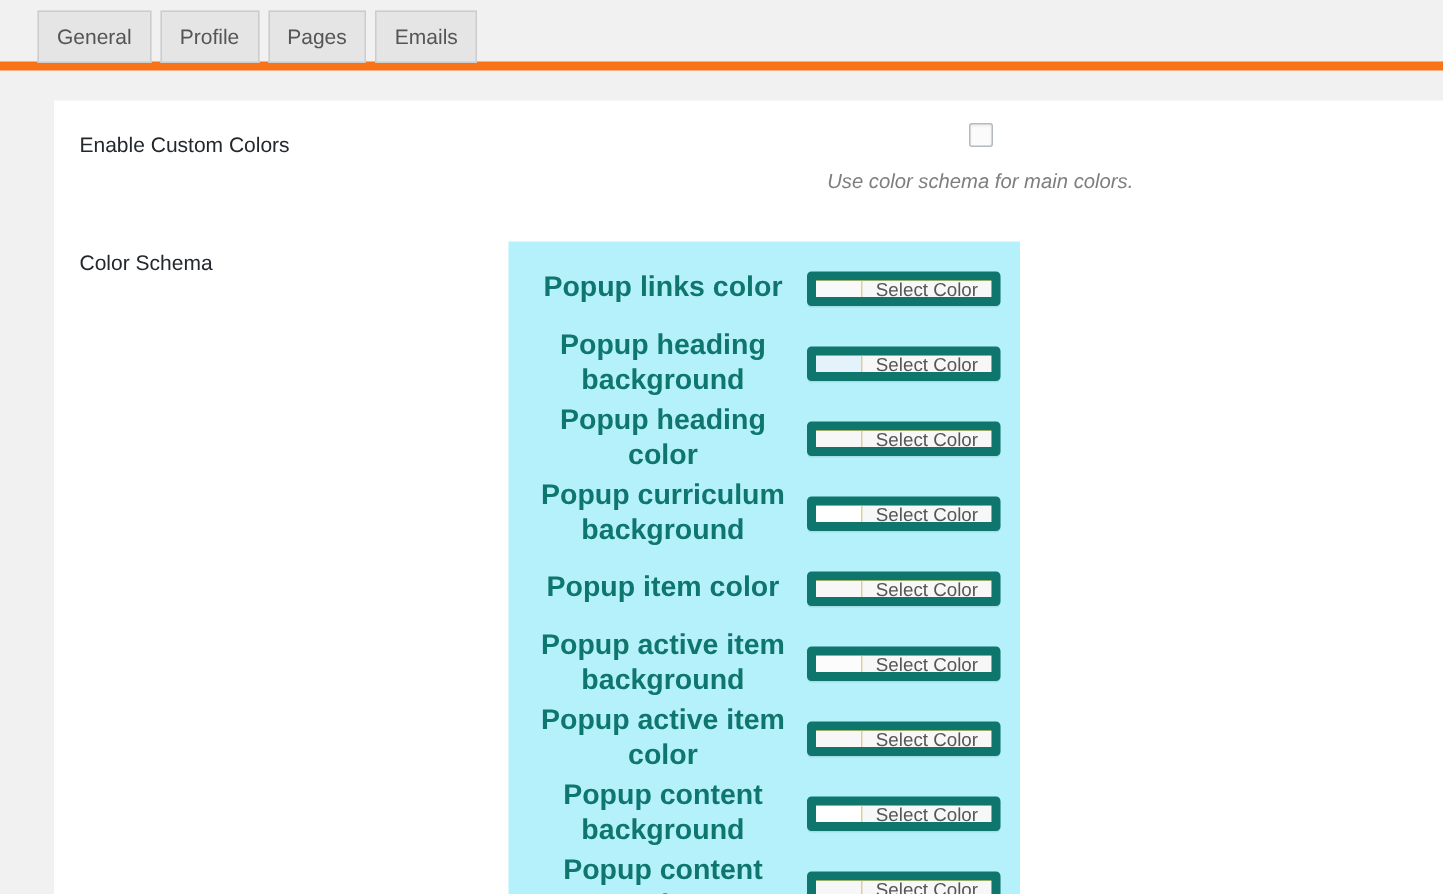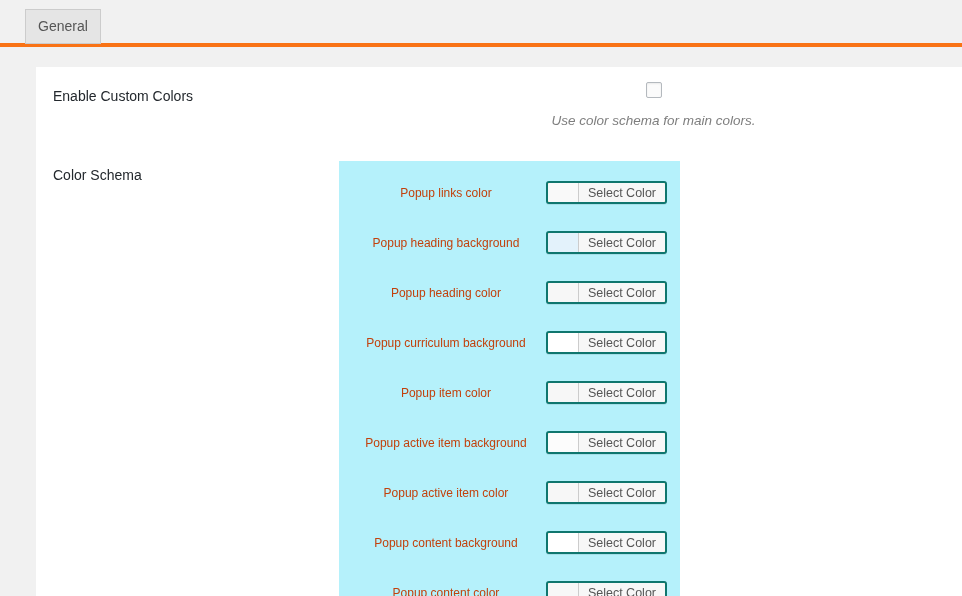--- a/index.html
+++ b/index.html
@@ -18,21 +18,21 @@
   }
 
   
   .tab-bar {
     position: absolute;
     left: 0;
     top: 0;
     width: 962px;
     height: 47px;
     background: #f1f1f1;
-    border-bottom: 4px solid #f97316;
+    border-bottom: 6px solid #f97316;
     box-sizing: border-box;
   }
   .tab-list {
     position: absolute;
     left: 25px;
     bottom: -1px;
     display: flex;
     align-items: flex-end;
     gap: 0;
   }
@@ -125,32 +125,32 @@
     height: 36px;
     margin-bottom: 14px;
     padding: 0 13px 0 13px;
     box-sizing: border-box;
   }
   .schema-row:last-child {
     margin-bottom: 0;
   }
   .schema-label {
     flex: 1 1 auto;
-    font-weight: normal;
-    font-size: 12px;
-    color: #c2410c;
+    font-weight: bold;
+    font-size: 19px;
+    color: #0f766e;
     line-height: 1.2;
     padding-right: 6px;
   }
   .color-button {
     flex: 0 0 auto;
     display: flex;
     align-items: stretch;
     height: 23px;
-    border: 2px solid #0f766e;
+    border: 6px solid #0f766e;
     border-radius: 3px;
     background: #eab308;
     box-shadow: 0 1px 0 rgba(0,0,0,.08);
     overflow: hidden;
     cursor: pointer;
     box-sizing: border-box;
   }
   .color-swatch {
     width: 31px;
     border-right: 1px solid #ccc;
@@ -167,20 +167,23 @@
     line-height: 1;
     white-space: nowrap;
   }
 </style>
 </head>
 <body>
 
 <div class="tab-bar">
   <nav class="tab-list" id="tab-list">
       <a href="#" class="tab">General</a>
+      <a href="#" class="tab">Profile</a>
+      <a href="#" class="tab">Pages</a>
+      <a href="#" class="tab">Emails</a>
     </nav>
 </div>
 
 <div class="content">
   <table class="form-table">
     <tbody>
 
       <tr>
         <th>Enable Custom Colors</th>
         <td>

